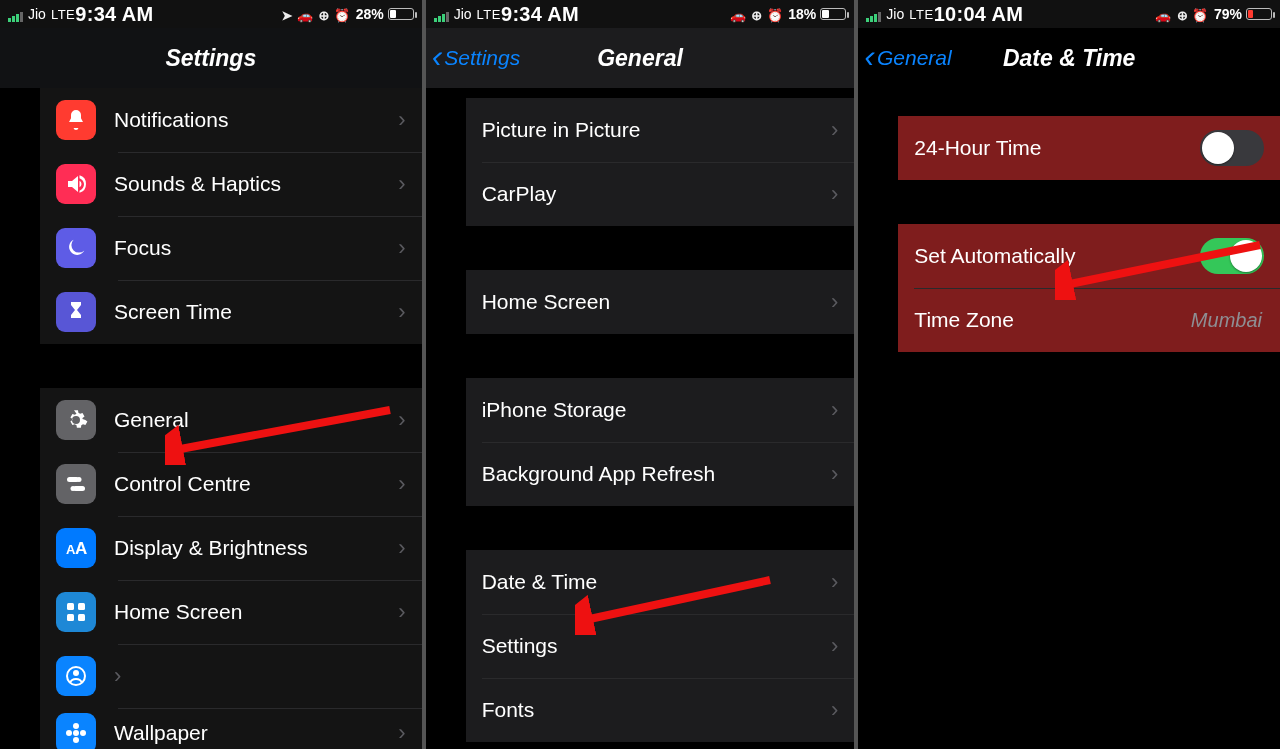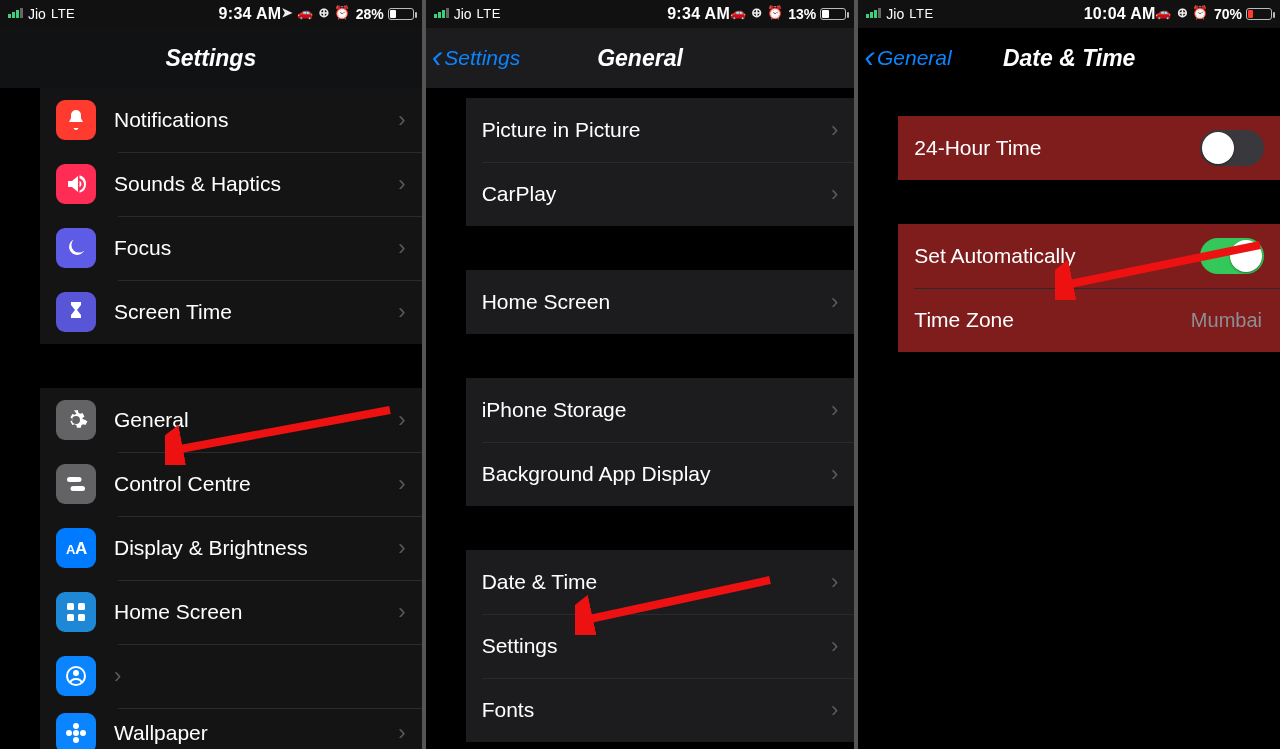--- a/index.html
+++ b/index.html
@@ -5,22 +5,22 @@
   * { margin: 0; padding: 0; box-sizing: border-box; font-family: -apple-system, "Helvetica Neue", Helvetica, Arial, sans-serif; -webkit-font-smoothing: antialiased; }
   html, body { background: #555; width: 1280px; height: 749px; overflow: hidden; }
   .stage { display: flex; width: 1280px; height: 749px; gap: 4px; background: #555; }
   .phone { position: relative; overflow: hidden; background: #000; color: #fff; height: 749px; }
   .phone[data-idx="0"] { width: 423px; }
   .phone[data-idx="1"] { width: 430px; }
   .phone[data-idx="2"] { width: 423px; }
 
   
   .status { display: flex; align-items: center; justify-content: space-between; height: 28px; padding: 0 8px; font-size: 15px; font-weight: 600; background: #111; }
-  .status .left, .status .right { display: flex; align-items: flex-start; gap: 5px; }
-  .status .center { flex: 1; text-align: right; font-size: 16px; letter-spacing: 0.3px;}
+  .status .left, .status .right { display: flex; align-items: flex-end; gap: 5px; }
+  .status .center { flex: 1; text-align: left; font-size: 20px; letter-spacing: 0.3px;}
   .signal { display: inline-flex; align-items: flex-end; gap: 1px; height: 12px; }
   .signal .bar { width: 3px; background: #bbb; }
   .signal .bar.b1 { height: 4px; background: #3cd07a; }
   .signal .bar.b2 { height: 6px; background: #3cd07a; }
   .signal .bar.b3 { height: 8px; background: #3cd07a; }
   .signal .bar.b4 { height: 10px; background: #666; }
   .carrier { font-size: 14px; font-weight: 500; }
   .lte     { font-size: 13px; font-weight: 500; letter-spacing: 0.5px; }
   .mini-icon { font-size: 13px; line-height: 1; color:#eee; }
   .battery-wrap { display:inline-flex; align-items:center; gap:4px; }
@@ -46,21 +46,21 @@
   .gap.small { height: 28px; }
   .gap.tiny  { height: 10px; }
 
   .row { display:flex; align-items:center; height:64px; padding:0 16px; position:relative; cursor:pointer; }
   .row + .row::before { content:""; position:absolute; left:78px; right:0; top:0; height:1px; background:#2a2a2c; }
   .phone[data-idx="1"] .row + .row::before,
   .phone[data-idx="2"] .row + .row::before { left:16px; }
   .row .icon { width:40px; height:40px; border-radius:9px; margin-right:18px; display:flex; align-items:center; justify-content:center; font-size:20px; color:#fff; flex:none; }
   .row .label { flex:1; font-size:21px; color:#fff; }
   .row .chev-right { color:#5a5a5f; font-size:22px; flex:none; }
-  .row .value { color:#8e8e93; font-size:20px; margin-right:2px; }
+  .row .value { color:#8e8e93; font-size:20px; margin-right:2px;font-style:italic; }
 
   
   .toggle { position:relative; width:64px; height:36px; border-radius:20px; background:#39393d; flex:none; }
   .toggle .knob { position:absolute; top:2px; left:2px; width:32px; height:32px; border-radius:50%; background:#fff; box-shadow:0 1px 2px rgba(0,0,0,.4); }
   .toggle.on { background:#34c759; }
   .toggle.on .knob { left:auto; right:2px; }
 
   
   .bg-red     { background:#ff3b30; }
   .bg-pink    { background:#ff2d55; }
@@ -217,21 +217,21 @@
           </span>
           <span class="carrier">Jio</span>
           <span class="lte">LTE</span>
         </div>
         <div class="center">9:34 AM</div>
         <div class="right">
           <span class="mini-icon">🚗</span>
           <span class="mini-icon">⊕</span>
           <span class="mini-icon">⏰</span>
           <span class="battery-wrap">
-            <span class="pct">13%</span>
+            <span class="pct">18%</span>
             <span class="battery">
               <span class="fill" style="width:27%"></span>
             </span>
           </span>
         </div>
       </div>
       <div class="navbar" style="justify-content:center;">
         <div class="nav-back">
           <span class="chev">‹</span>
           <span>Settings</span>
@@ -256,21 +256,21 @@
           <span class="chev-right">›</span>
         </div>
       </div>
       <div class="gap"></div>
       <div class="group">
         <div class="row" style="">
           <span class="label">iPhone Storage</span>
           <span class="chev-right">›</span>
         </div>
         <div class="row" style="">
-          <span class="label">Background App Display</span>
+          <span class="label">Background App Refresh</span>
           <span class="chev-right">›</span>
         </div>
       </div>
       <div class="gap"></div>
       <div class="group">
         <div class="row" style="">
           <span class="label">Date &amp; Time</span>
           <span class="chev-right">›</span>
         </div>
         <div class="row" style="">
@@ -294,21 +294,21 @@
           </span>
           <span class="carrier">Jio</span>
           <span class="lte">LTE</span>
         </div>
         <div class="center">10:04 AM</div>
         <div class="right">
           <span class="mini-icon">🚗</span>
           <span class="mini-icon">⊕</span>
           <span class="mini-icon">⏰</span>
           <span class="battery-wrap">
-            <span class="pct">70%</span>
+            <span class="pct">79%</span>
             <span class="battery low">
               <span class="fill" style="width:19%"></span>
             </span>
           </span>
         </div>
       </div>
       <div class="navbar" style="justify-content:center;">
         <div class="nav-back">
           <span class="chev">‹</span>
           <span>General</span>

